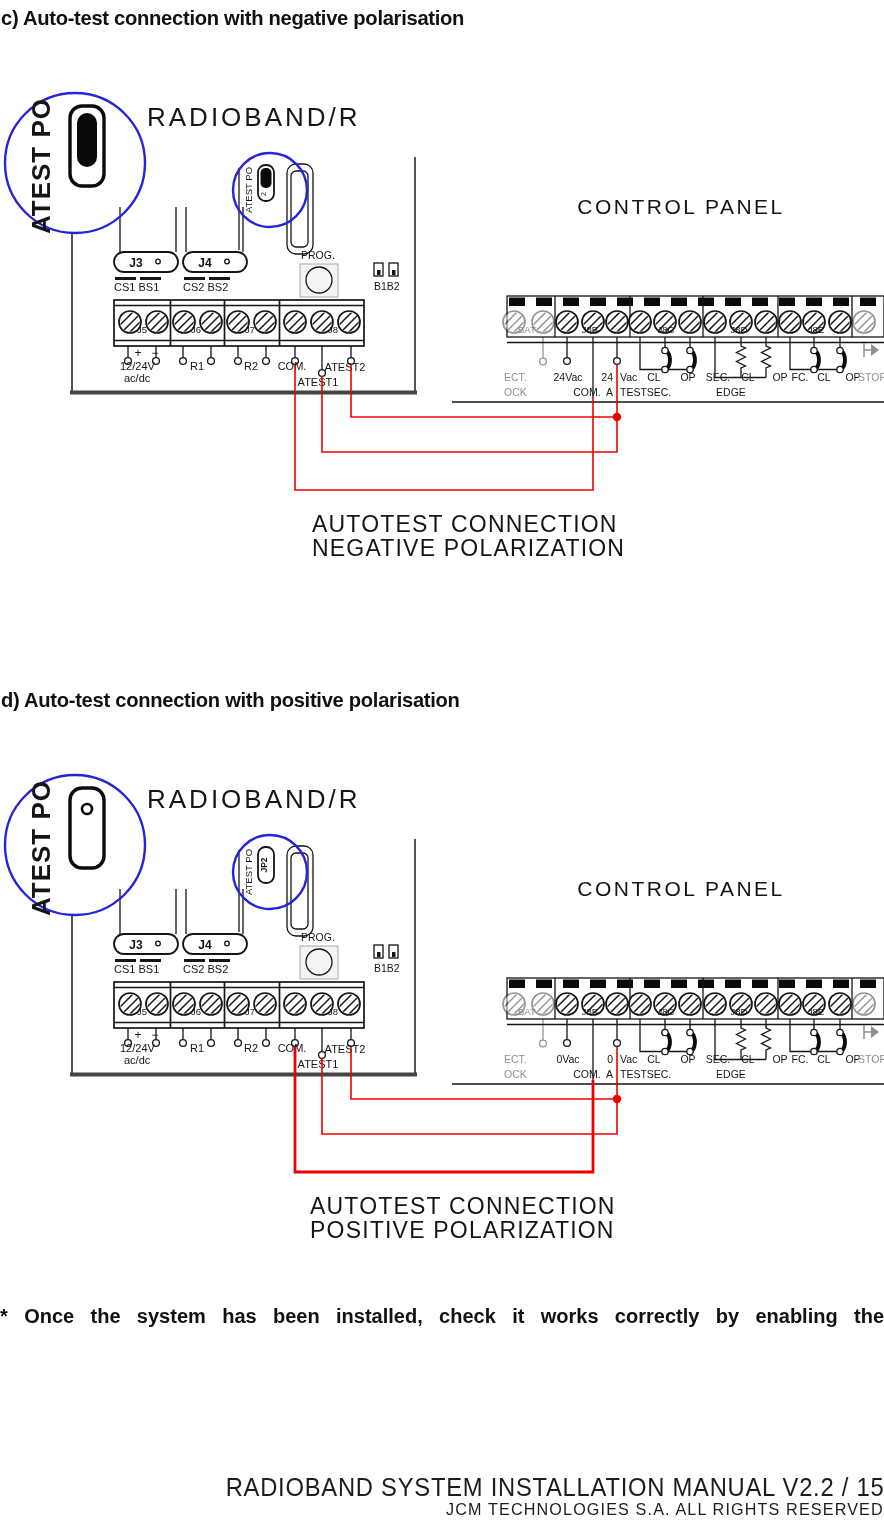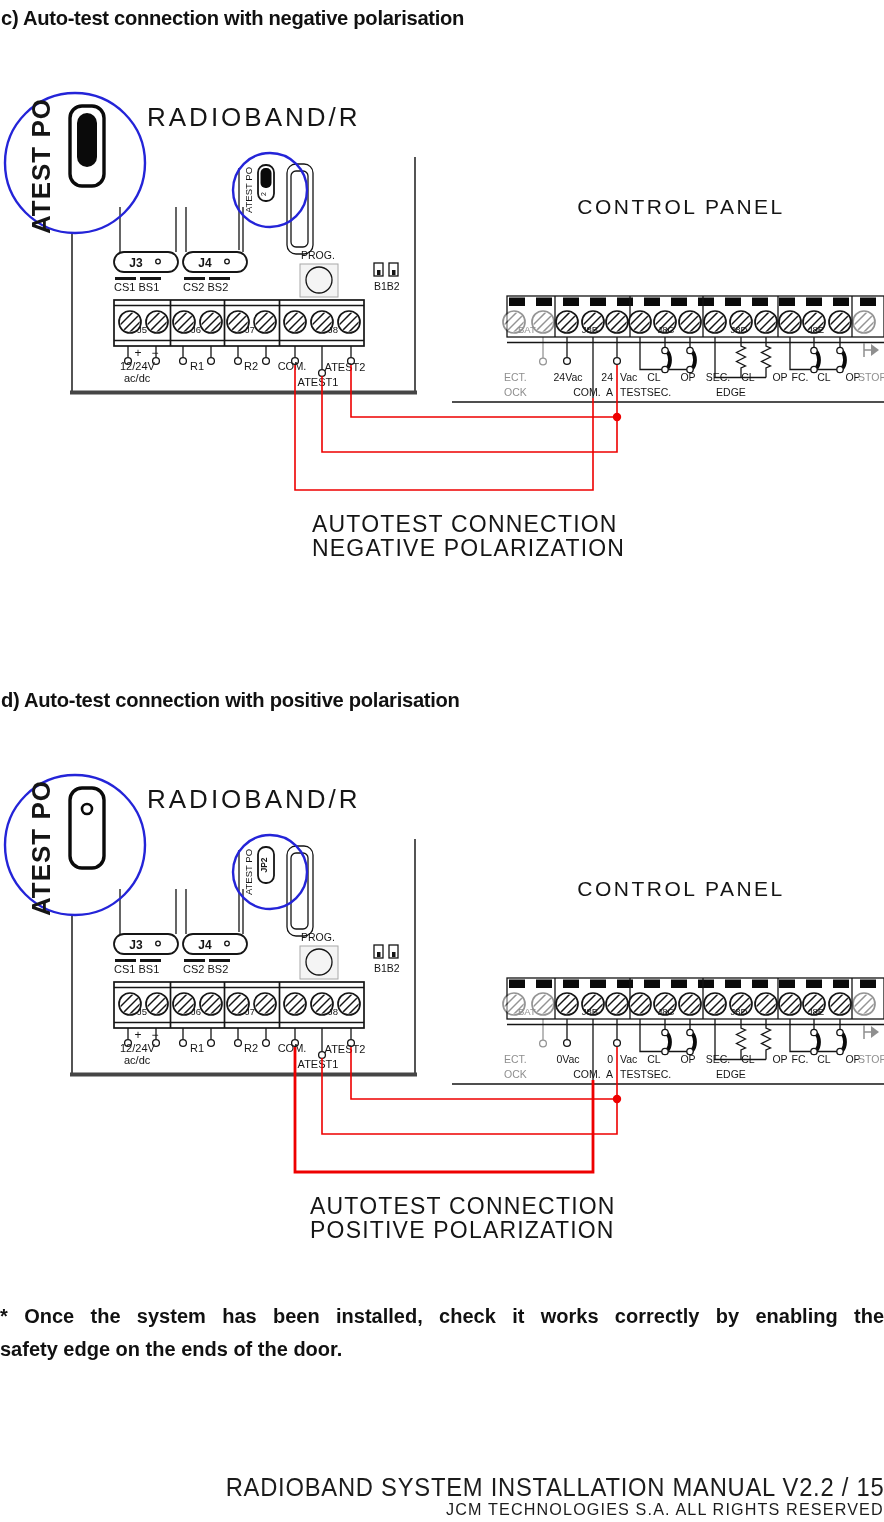--- a/index.html
+++ b/index.html
@@ -443,17 +443,16 @@
   </g>
 
   <g>
     <text x="310" y="452" font-size="23" letter-spacing="1.2">AUTOTEST CONNECTION</text>
     <text x="310" y="476" font-size="23" letter-spacing="1.2">POSITIVE POLARIZATION</text>
   </g>
 </svg>
 
 <div class="abs note" style="left:0;top:1300px;width:884px;">
   <div class="l1">* Once the system has been installed, check it works correctly by enabling the</div>
-  <div>safety edge on the ends of the door.</div>
 </div>
 
 <div class="abs foot-title" style="right:0;top:1473px;">RADIOBAND SYSTEM INSTALLATION MANUAL V2.2 / 15</div>
 <div class="abs foot-copy" style="right:0;top:1500px;">JCM TECHNOLOGIES S.A. ALL RIGHTS RESERVED</div>
 
 </body></html>

